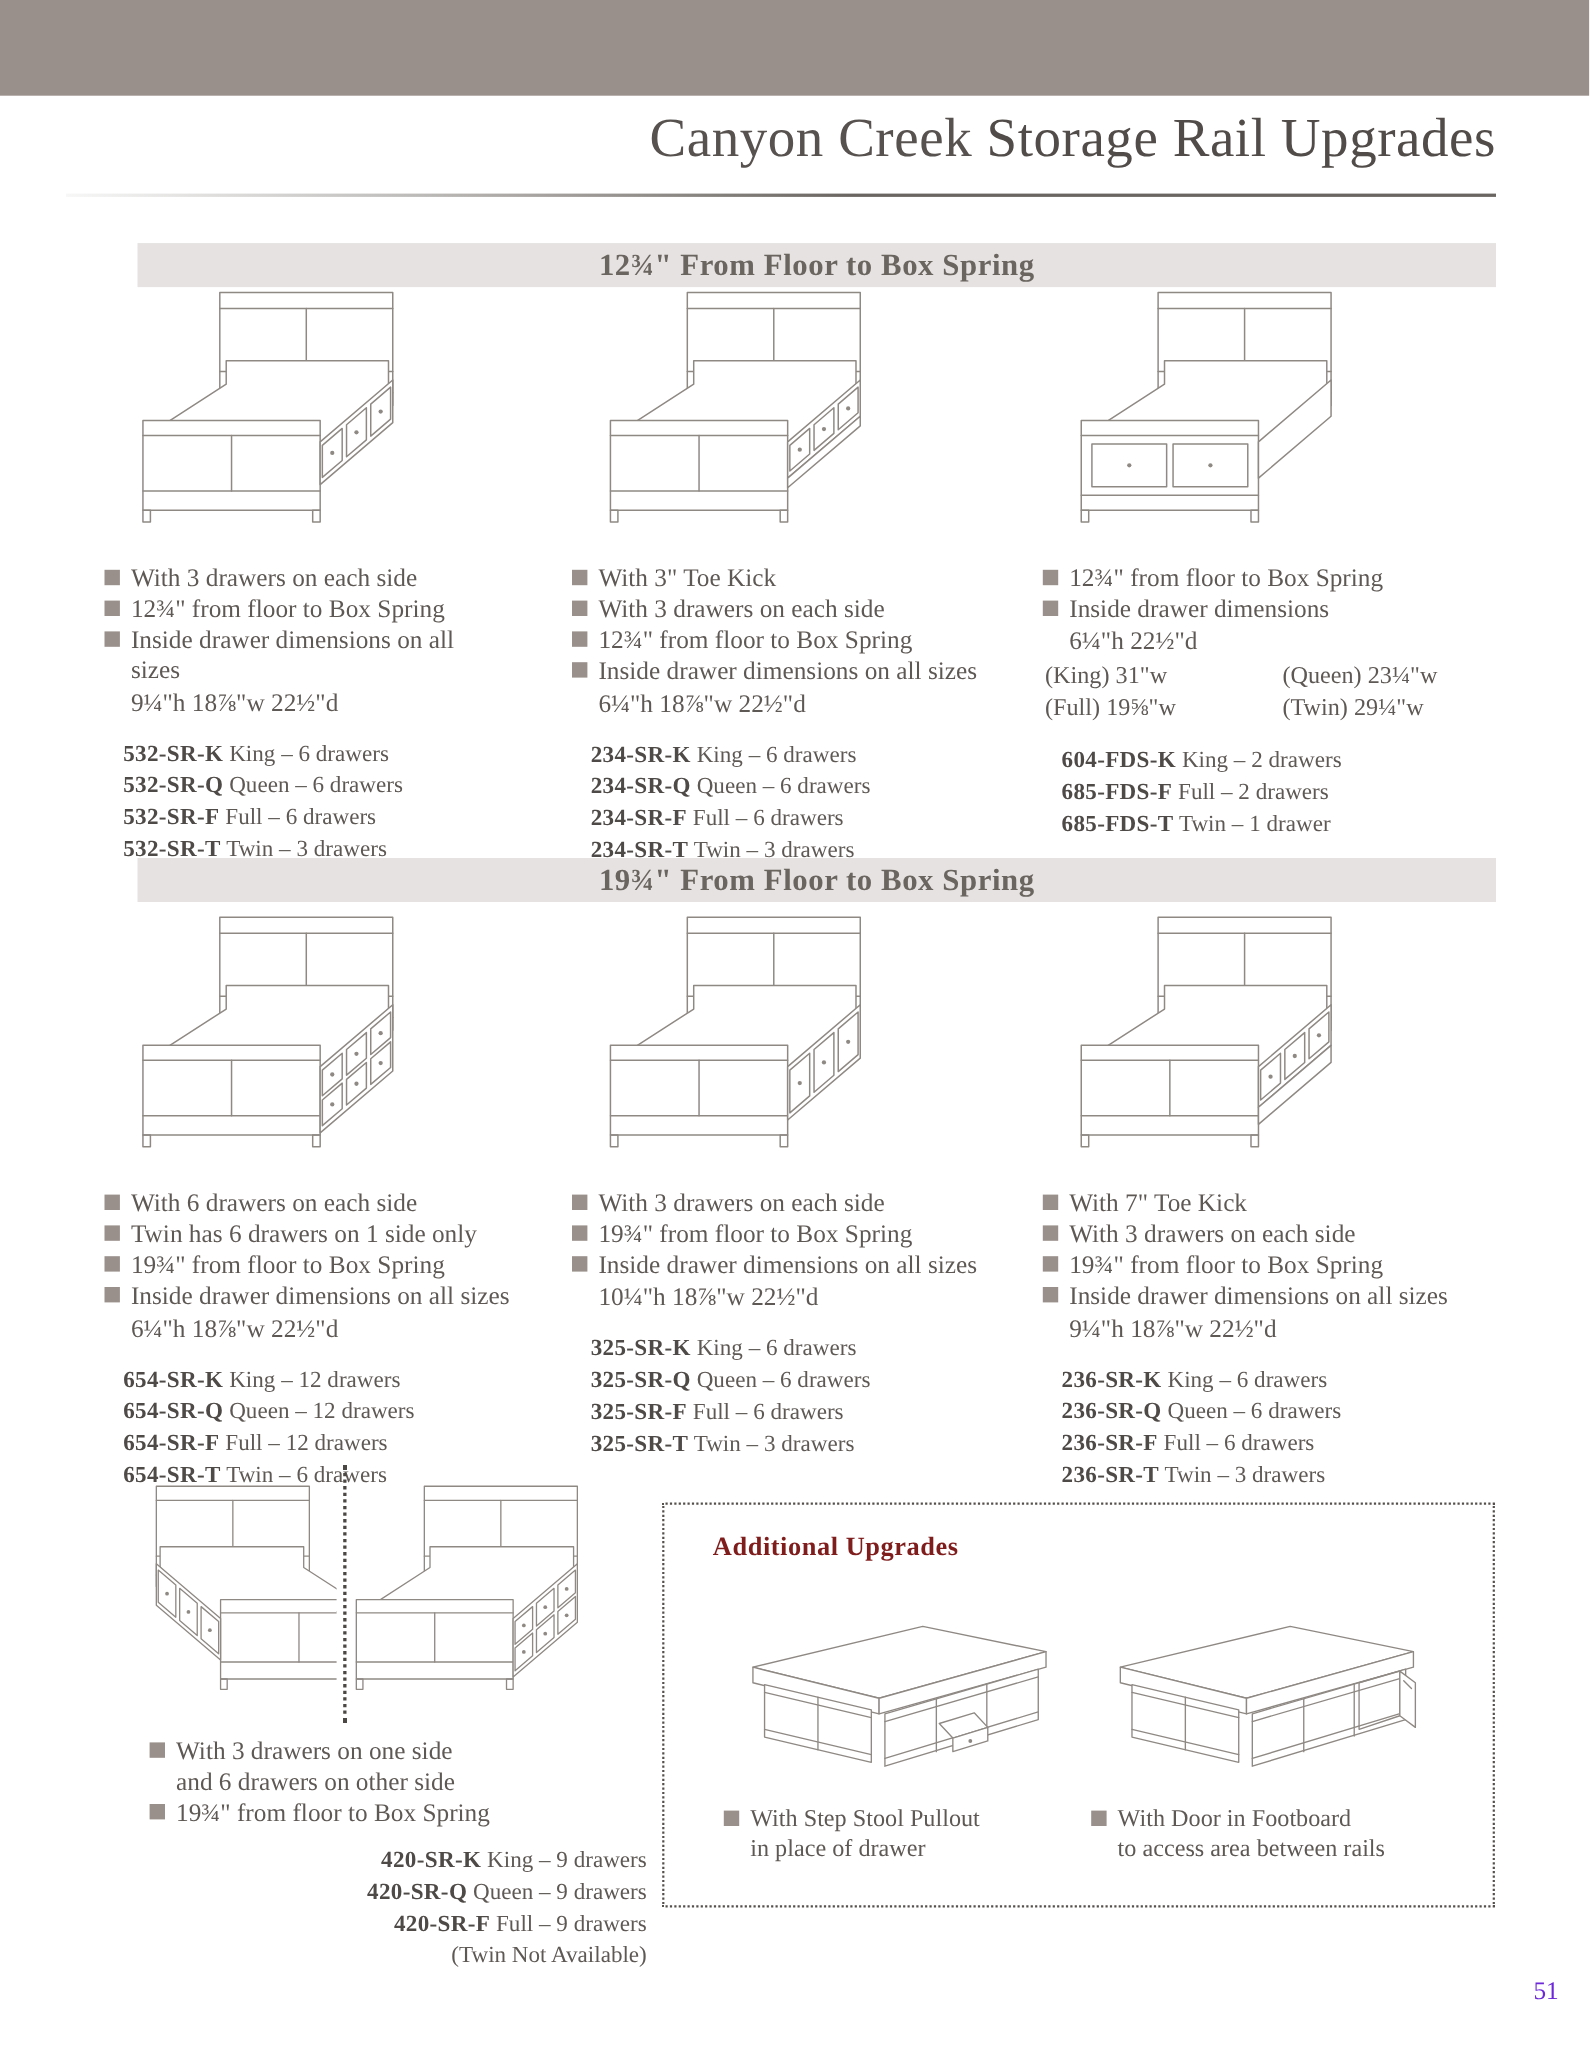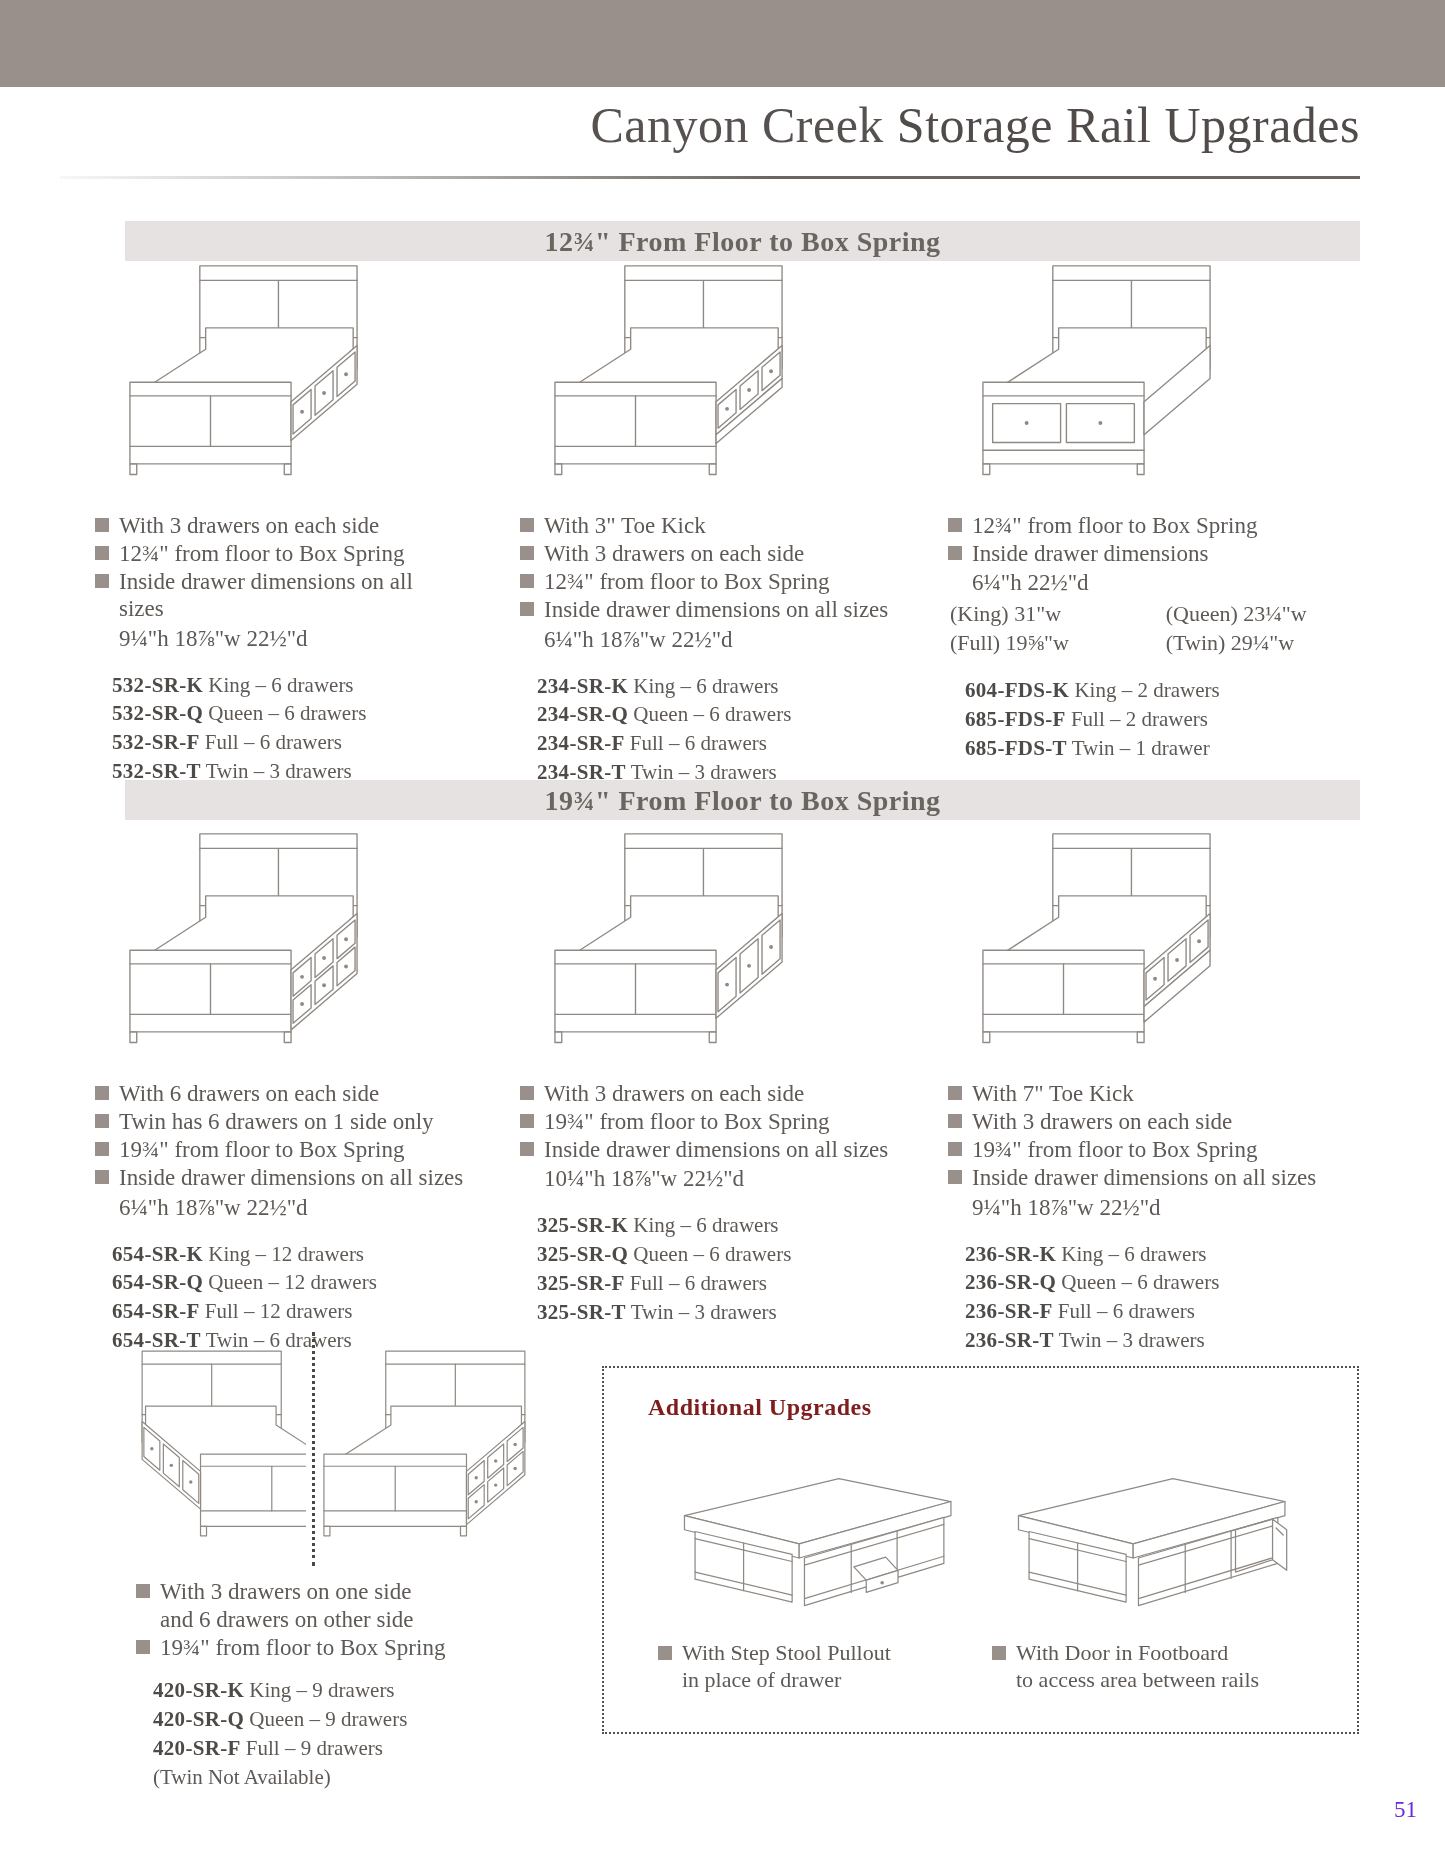--- a/index.html
+++ b/index.html
@@ -31,21 +31,21 @@
   
   .bottomleft{position:absolute;left:118px;top:1332px;width:470px;}
   .duo{display:flex;height:234px;align-items:stretch;}
   .bedcrop{overflow:hidden;height:234px;}
   .bedcrop.left{width:188px;}
   .bedcrop.right{width:246px;}
   .bedcrop svg{width:292px;height:auto;display:block;margin-top:14px;}
   .bedcrop.left svg{margin-left:-36px;}
   .bedcrop.right svg{margin-left:-28px;}
   .duo-divider{border-left:3px dotted #4b4742;margin:0 6px;}
-  .bl-body{margin-top:12px;padding-left:18px;}
+  .bl-body{margin-top:12px;padding-left:18px;text-align:right;}
   .bl-body .models{margin-top:16px;}
   
   .addbox{position:absolute;left:602px;top:1366px;width:757px;height:368px;
           border:2px dotted #55504c;box-sizing:border-box;}
   .addtitle{margin:26px 0 0 44px;font-size:24px;font-weight:700;color:#7f1d1d;letter-spacing:.5px;}
   .upgrade{position:absolute;}
   .upgrade .bed{height:192px;margin-bottom:10px;}
   .upgrade .bed svg{width:300px;}
   .upgrade .bullets{font-size:22px;}
   .pageno{position:absolute;left:1394px;top:1797px;font-size:23px;color:#6d28d9;}

